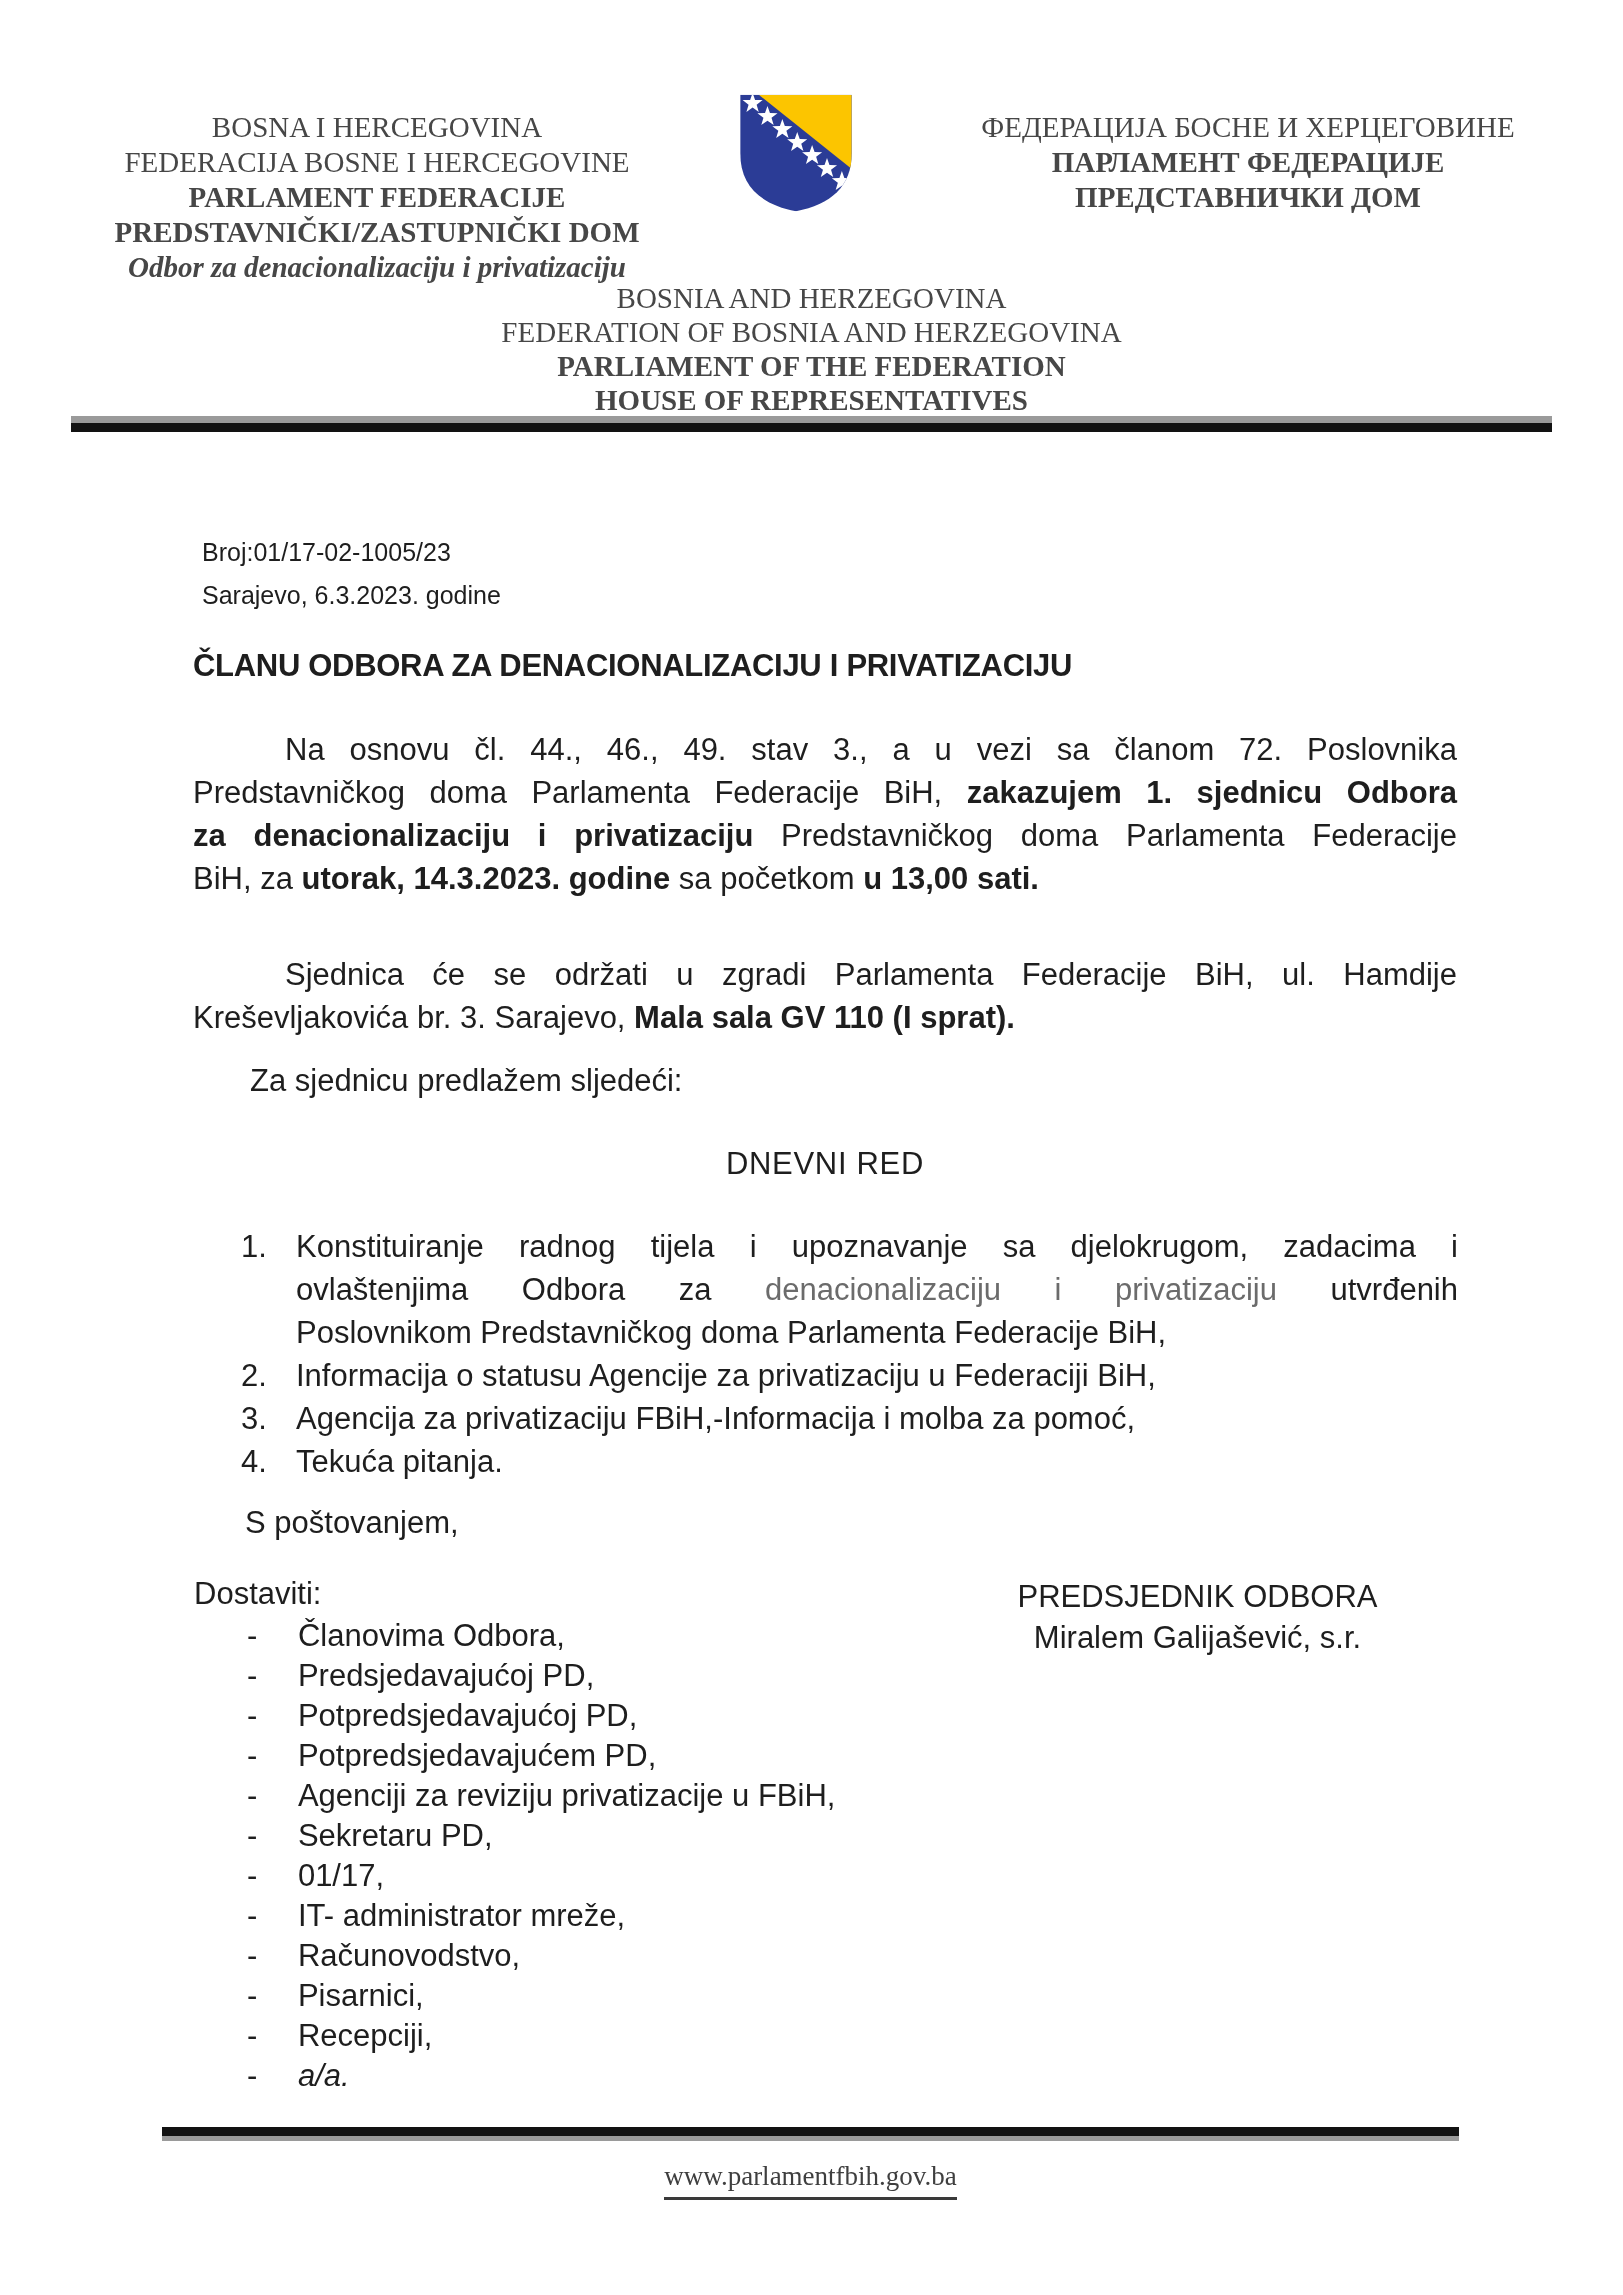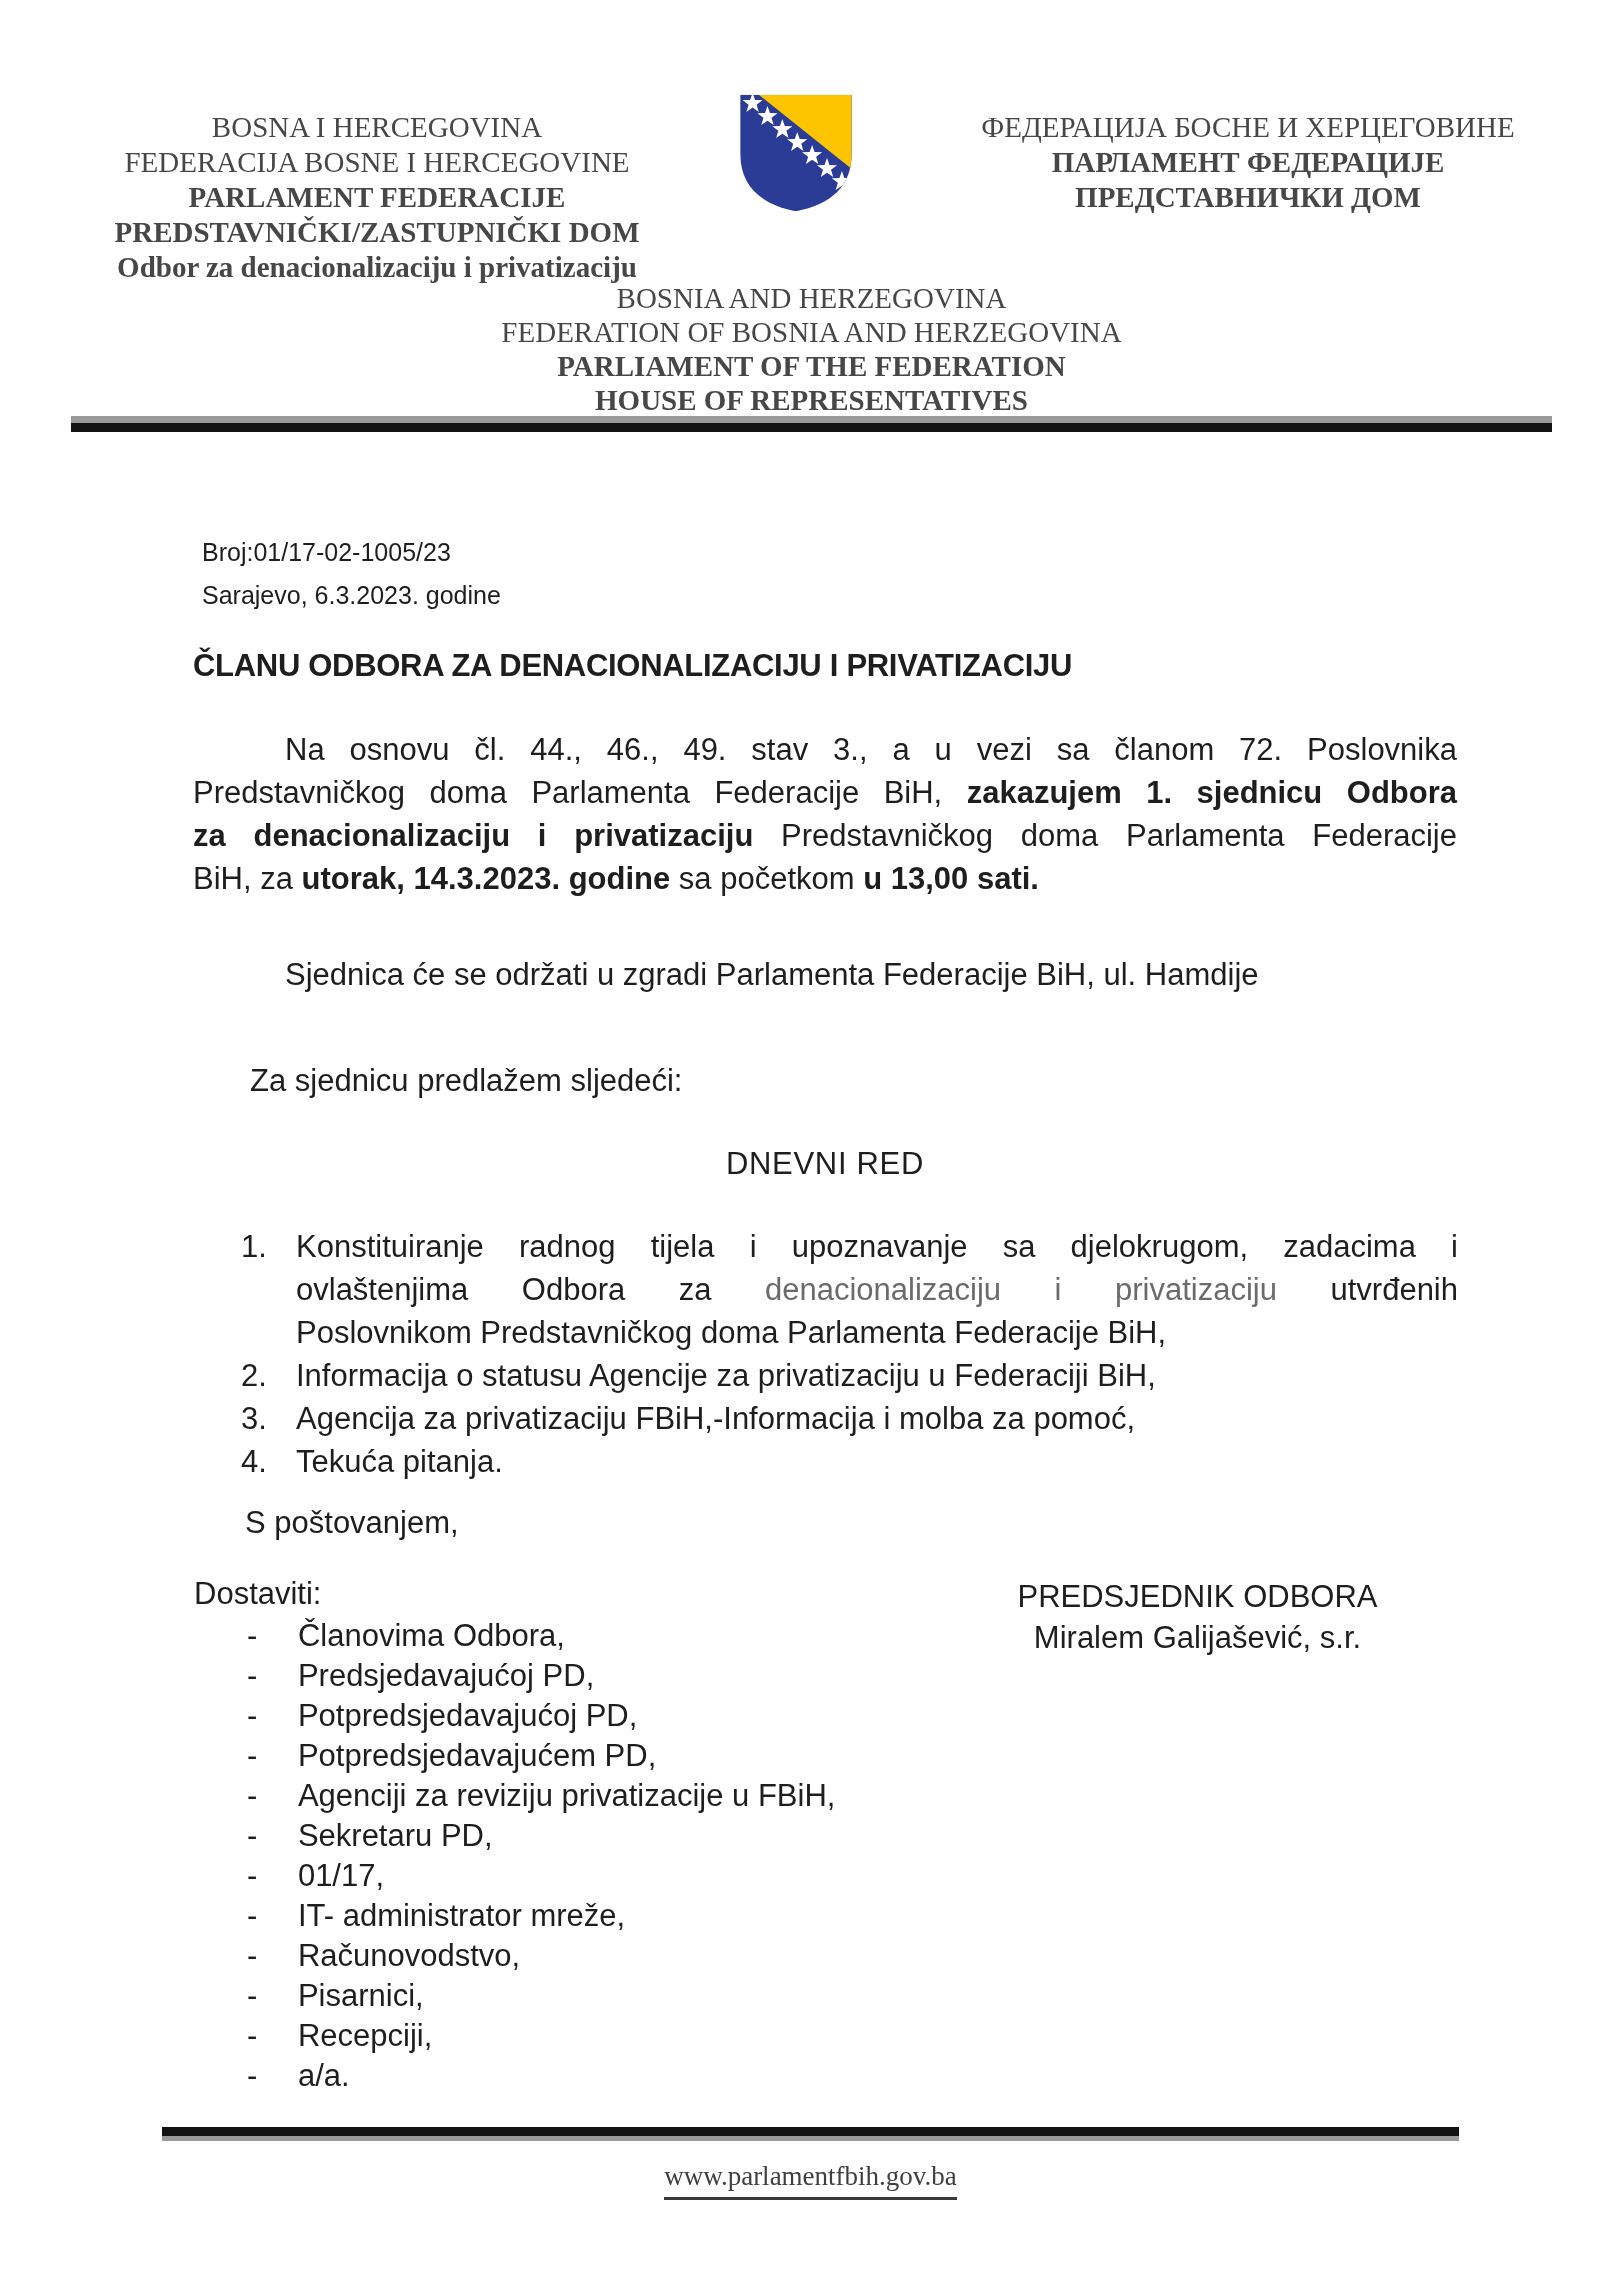--- a/index.html
+++ b/index.html
@@ -1,21 +1,21 @@
 <!DOCTYPE html>
 <html lang="bs" style="font-size:10.5px"><head>
 <meta charset="utf-8">
 <title>Scanned document</title>
 <style>
   html,body{margin:0;padding:0;background:#e8e8e8;}
   .page{position:relative;width:1623px;height:2295px;background:#ffffff;overflow:hidden;
         font-family:"Liberation Sans",sans-serif;color:#1e1e1e;margin:0 auto;padding-left:26px;}
   .serif{font-family:"Liberation Serif",serif;color:#474747;}
   .b{font-weight:700;}
-  .it{}
+  .it{font-style:italic;}
   .muted{color:#6b6b6b;}
 
   
   .header-left{position:absolute;left:58px;top:110px;width:638px;text-align:center;
                font-size:29px;line-height:35px;}
   .header-right{position:absolute;left:921px;top:110px;width:654px;text-align:center;
                 font-size:29px;line-height:35px;}
   .emblem{position:absolute;left:734px;top:92px;width:124px;height:122px;}
   .header-center{position:absolute;left:432px;top:281px;width:759px;text-align:center;
                  font-size:29px;line-height:34px;}
@@ -117,20 +117,21 @@
 
   <div class="para para1 just indent-first">
       <div class="line"><span>Na osnovu čl. 44., 46., 49. stav 3., a u vezi sa članom 72. Poslovnika</span></div>
       <div class="line"><span>Predstavničkog doma Parlamenta Federacije BiH, </span><span class="b">zakazujem 1. sjednicu Odbora</span></div>
       <div class="line"><span class="b">za denacionalizaciju i privatizaciju</span><span> Predstavničkog doma Parlamenta Federacije</span></div>
       <div class="line"><span>BiH, za </span><span class="b">utorak, 14.3.2023. godine</span><span> sa početkom </span><span class="b">u 13,00 sati.</span></div>
     </div>
 
   <div class="para para2 just indent-first">
       <div class="line"><span>Sjednica će se održati u zgradi Parlamenta Federacije BiH, ul. Hamdije</span></div>
+      <div class="line"><span>Kreševljakovića br. 3. Sarajevo, </span><span class="b">Mala sala GV 110 (I sprat).</span></div>
     </div>
 
   <div class="propose">Za sjednicu predlažem sljedeći:</div>
 
   <div class="agenda-title">DNEVNI RED</div>
   <div class="agenda">
       <div class="agenda-item">
         <div class="num">1.</div>
         <div class="agenda-body just">
           <div class="line"><span>Konstituiranje radnog tijela i upoznavanje sa djelokrugom, zadacima i</span></div>

